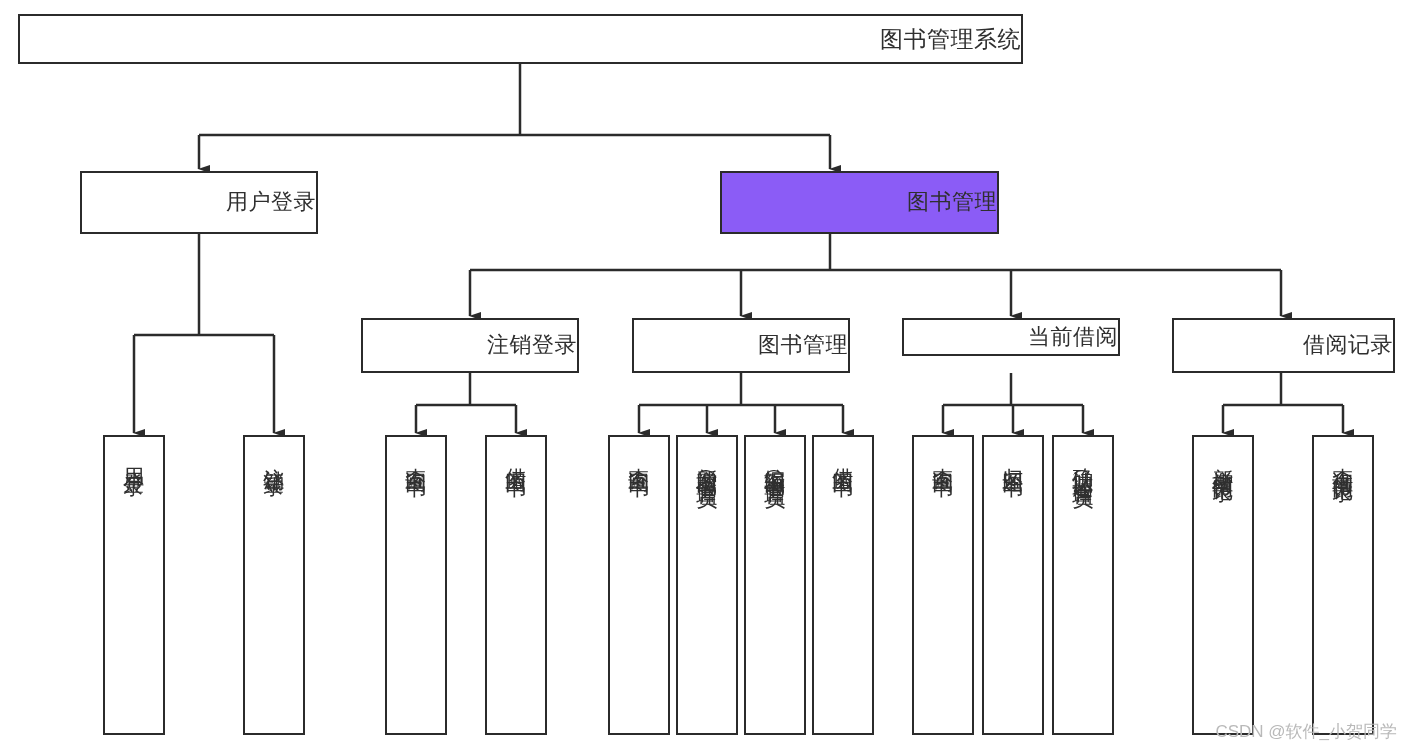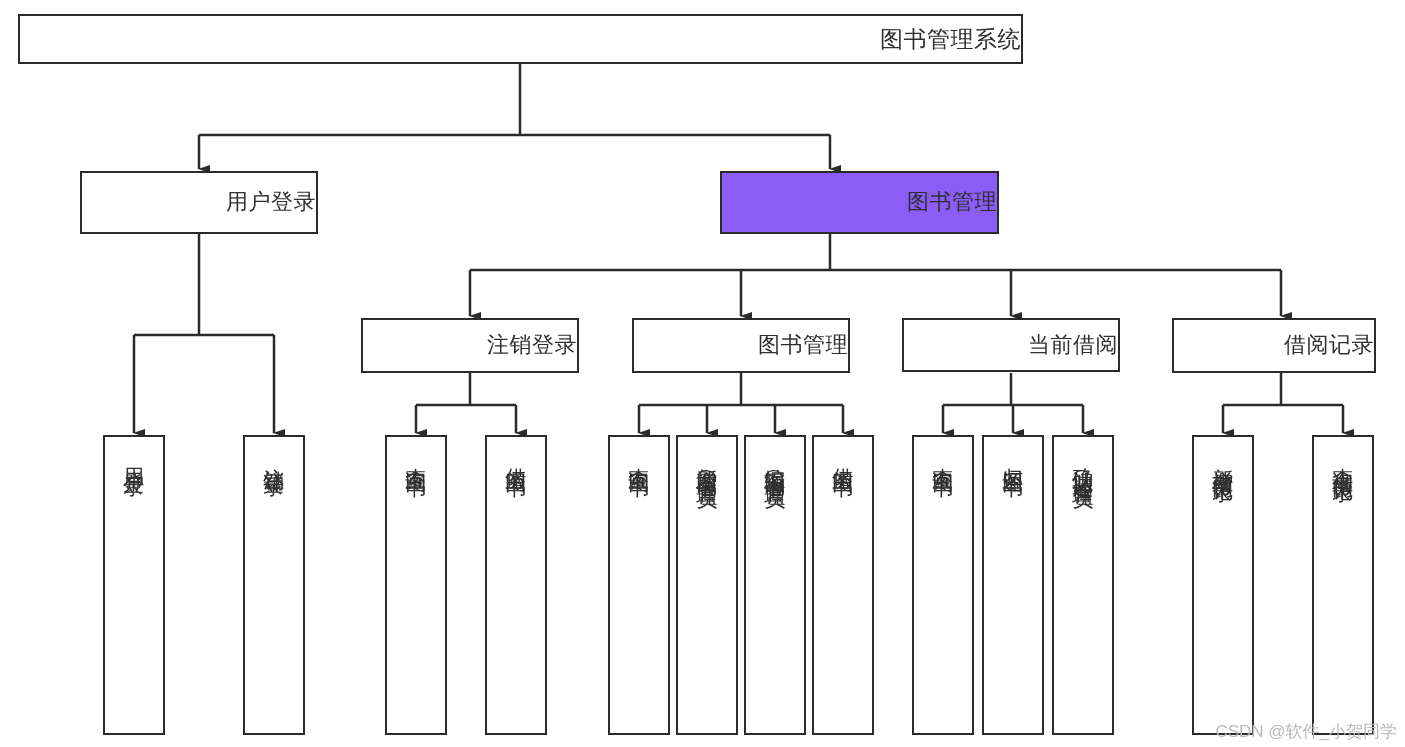--- a/index.html
+++ b/index.html
@@ -125,24 +125,24 @@
       </div>
       <div class="node-box level1" style="left: 720px; top: 171px; width: 279px; height: 63px; border-color: rgb(43, 43, 43); background: #8b5cf6;">
         <span class="node-label" style="color: rgb(47, 47, 47);">图书管理</span>
       </div>
       <div class="node-box level2" style="left: 361px; top: 318px; width: 218px; height: 55px; border-color: rgb(43, 43, 43); background: rgb(255, 255, 255);">
         <span class="node-label" style="color: rgb(47, 47, 47);">注销登录</span>
       </div>
       <div class="node-box level2" style="left: 632px; top: 318px; width: 218px; height: 55px; border-color: rgb(43, 43, 43); background: rgb(255, 255, 255);">
         <span class="node-label" style="color: rgb(47, 47, 47);">图书管理</span>
       </div>
-      <div class="node-box level2" style="left: 902px; top: 318px; width: 218px; height: 54px; border-color: rgb(43, 43, 43); background: rgb(255, 255, 255);">
+      <div class="node-box level2" style="left: 902px; top: 318px; width: 218px; height: 38px; border-color: rgb(43, 43, 43); background: rgb(255, 255, 255);">
         <span class="node-label" style="color: rgb(47, 47, 47);">当前借阅</span>
       </div>
-      <div class="node-box level2" style="left: 1172px; top: 318px; width: 204px; height: 55px; border-color: rgb(43, 43, 43); background: rgb(255, 255, 255);">
+      <div class="node-box level2" style="left: 1172px; top: 318px; width: 223px; height: 55px; border-color: rgb(43, 43, 43); background: rgb(255, 255, 255);">
         <span class="node-label" style="color: rgb(47, 47, 47);">借阅记录</span>
       </div>
       <div class="node-box leaf vertical" style="left: 103px; top: 435px; width: 62px; height: 300px; border-color: rgb(43, 43, 43); background: rgb(255, 255, 255);">
         <span class="node-label" style="color: rgb(47, 47, 47);">用户登录</span>
       </div>
       <div class="node-box leaf vertical" style="left: 243px; top: 435px; width: 62px; height: 300px; border-color: rgb(43, 43, 43); background: rgb(255, 255, 255);">
         <span class="node-label" style="color: rgb(47, 47, 47);">注销登录</span>
       </div>
       <div class="node-box leaf vertical" style="left: 385px; top: 435px; width: 62px; height: 300px; border-color: rgb(43, 43, 43); background: rgb(255, 255, 255);">
         <span class="node-label" style="color: rgb(47, 47, 47);">查询图书</span>

